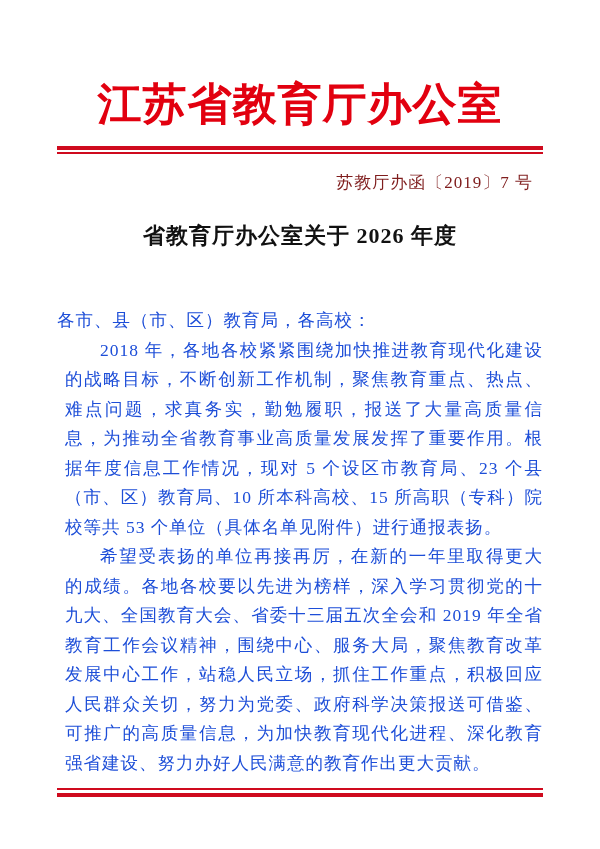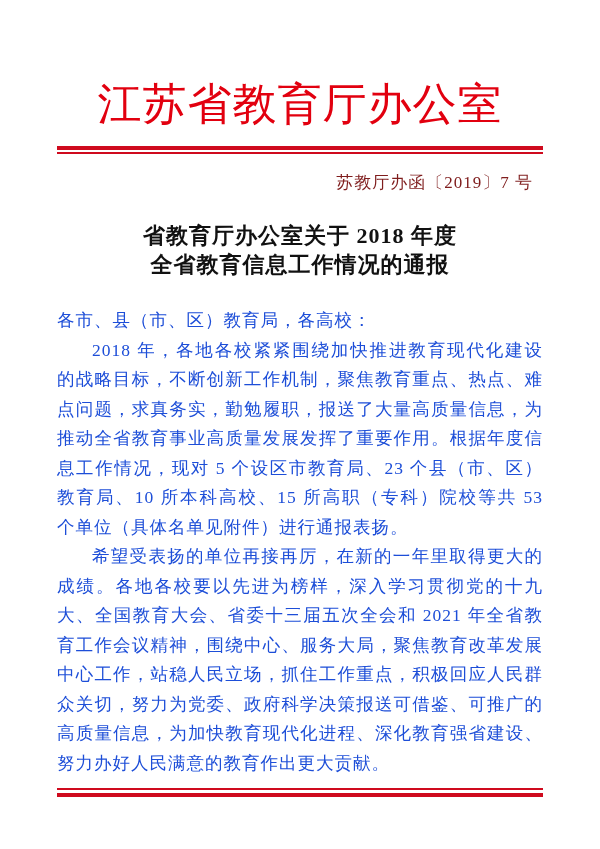--- a/index.html
+++ b/index.html
@@ -15,21 +15,21 @@
     color: #1f1f1f;
   }
   .masthead {
     position: absolute;
     top: 80px;
     left: 0;
     width: 100%;
     text-align: center;
     font-size: 44px;
     line-height: 50px;
-    font-weight: 400;
+    font-weight: 700;
     letter-spacing: 1px;
     color: #e2000f;
     white-space: nowrap;
   }
   .rule-top {
     position: absolute;
     top: 146px;
     left: 57px;
     width: 486px;
   }
@@ -67,21 +67,21 @@
     top: 306px;
     left: 57px;
     width: 486px;
     font-size: 17.5px;
     line-height: 29.5px;
     letter-spacing: 1px;
     text-align: justify;
     text-justify: inter-character;
     color: #1d4ed8;
   }
-  .doc-body p.indent { text-indent: 2em; }
+  .doc-body p.indent { text-indent: 2em; margin-left: 8px; }
   .rule-bottom {
     position: absolute;
     top: 788px;
     left: 57px;
     width: 486px;
   }
   .rule-bottom .rule-thin  { height: 2px; background: #cf0a1e; }
   .rule-bottom .rule-gap   { height: 3px; background: transparent; }
   .rule-bottom .rule-thick { height: 4px; background: #cf0a1e; }
 </style>
@@ -94,28 +94,27 @@
 
   <div class="rule-top">
     <div class="rule-thick"></div>
     <div class="rule-gap"></div>
     <div class="rule-thin"></div>
   </div>
 
   <div class="doc-number">苏教厅办函〔2019〕7 号</div>
 
   <div class="doc-title">
-    <span>省教育厅办公室关于 2018 年度</span>
-    <span>全省教育信息工作情况的通报</span>
+    <span>省教育厅办公室关于 2026 年度</span>
   </div>
 
   <div class="doc-body">
     <p class="salutation">各市、县（市、区）教育局，各高校：</p>
     <p class="indent">2018 年，各地各校紧紧围绕加快推进教育现代化建设的战略目标，不断创新工作机制，聚焦教育重点、热点、难点问题，求真务实，勤勉履职，报送了大量高质量信息，为推动全省教育事业高质量发展发挥了重要作用。根据年度信息工作情况，现对 5 个设区市教育局、23 个县（市、区）教育局、10 所本科高校、15 所高职（专科）院校等共 53 个单位（具体名单见附件）进行通报表扬。</p>
-    <p class="indent">希望受表扬的单位再接再厉，在新的一年里取得更大的成绩。各地各校要以先进为榜样，深入学习贯彻党的十九大、全国教育大会、省委十三届五次全会和 2021 年全省教育工作会议精神，围绕中心、服务大局，聚焦教育改革发展中心工作，站稳人民立场，抓住工作重点，积极回应人民群众关切，努力为党委、政府科学决策报送可借鉴、可推广的高质量信息，为加快教育现代化进程、深化教育强省建设、努力办好人民满意的教育作出更大贡献。</p>
+    <p class="indent">希望受表扬的单位再接再厉，在新的一年里取得更大的成绩。各地各校要以先进为榜样，深入学习贯彻党的十九大、全国教育大会、省委十三届五次全会和 2019 年全省教育工作会议精神，围绕中心、服务大局，聚焦教育改革发展中心工作，站稳人民立场，抓住工作重点，积极回应人民群众关切，努力为党委、政府科学决策报送可借鉴、可推广的高质量信息，为加快教育现代化进程、深化教育强省建设、努力办好人民满意的教育作出更大贡献。</p>
   </div>
 
   <div class="rule-bottom">
     <div class="rule-thin"></div>
     <div class="rule-gap"></div>
     <div class="rule-thick"></div>
   </div>
 
 </div>
 

